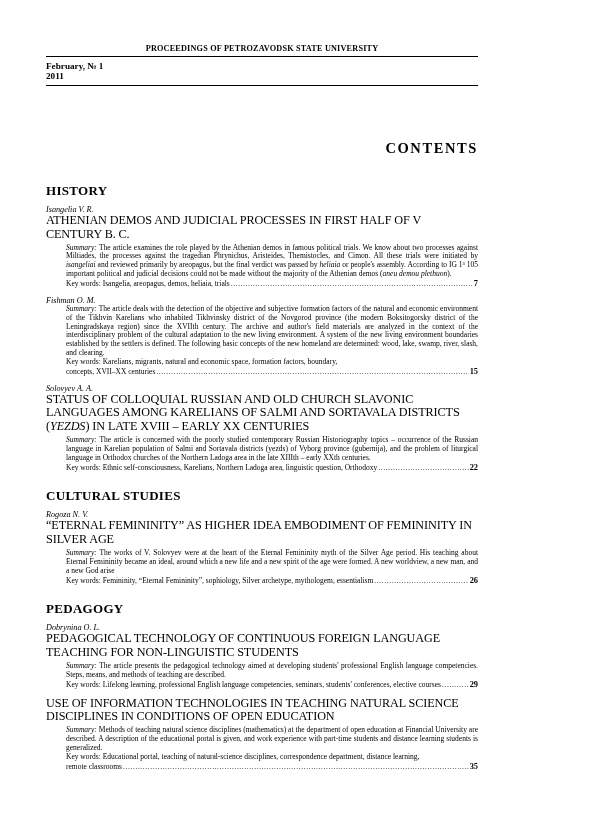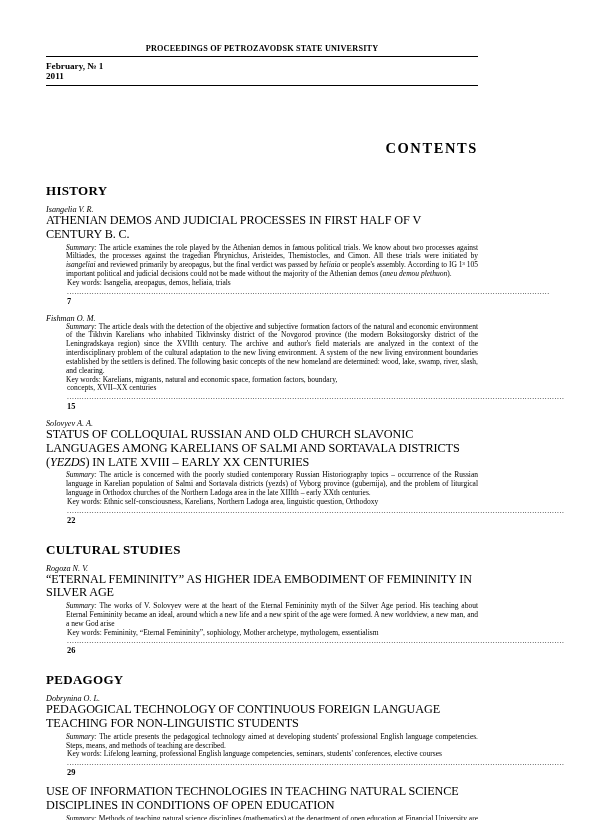--- a/index.html
+++ b/index.html
@@ -83,21 +83,20 @@
   .keywords {
     font-size: 7.5px;
     line-height: 1.18;
     margin: 0 0 0 20px;
     text-align: justify;
   }
   .kw-row {
     display: flex;
     align-items: baseline;
     width: 100%;
-    flex-direction: column;
   }
   .kw-text { white-space: nowrap; }
   .dots {
     flex: 1 1 auto;
     overflow: hidden;
     white-space: nowrap;
     letter-spacing: 0.6px;
     font-size: 7.5px;
     margin: 0 1px;
   }
@@ -166,21 +165,21 @@
   </div>
 
   <div class="section-head">CULTURAL STUDIES</div>
 
   <div class="entry">
     <div class="author">Rogoza N. V.</div>
     <div class="title">“ETERNAL FEMININITY” AS HIGHER IDEA EMBODIMENT OF FEMININITY IN SILVER AGE</div>
     <div class="summary"><span class="lbl">Summary:</span><span> The works of V. Solovyev were at the heart of the Eternal Femininity myth of the Silver Age period. His teaching about Eternal Femininity became an ideal, around which a new life and a new spirit of the age were formed. A new worldview, a new man, and a new God arise</span></div>
     <div class="keywords">
       <div class="kw-row">
-        <span class="kw-text"><span class="lbl">Key words:</span><span> Femininity, “Eternal Femininity”, sophiology, Mother archetype, mythologem, essentialism</span></span>
+        <span class="kw-text"><span class="lbl">Key words:</span><span> Femininity, “Eternal Femininity”, sophiology, Silver archetype, mythologem, essentialism</span></span>
         <span class="dots">.........................................................................................................................................................................................................</span>
         <span class="page-num">26</span>
       </div>
     </div>
   </div>
 
   <div class="section-head">PEDAGOGY</div>
 
   <div class="entry">
     <div class="author">Dobrynina O. L.</div>

